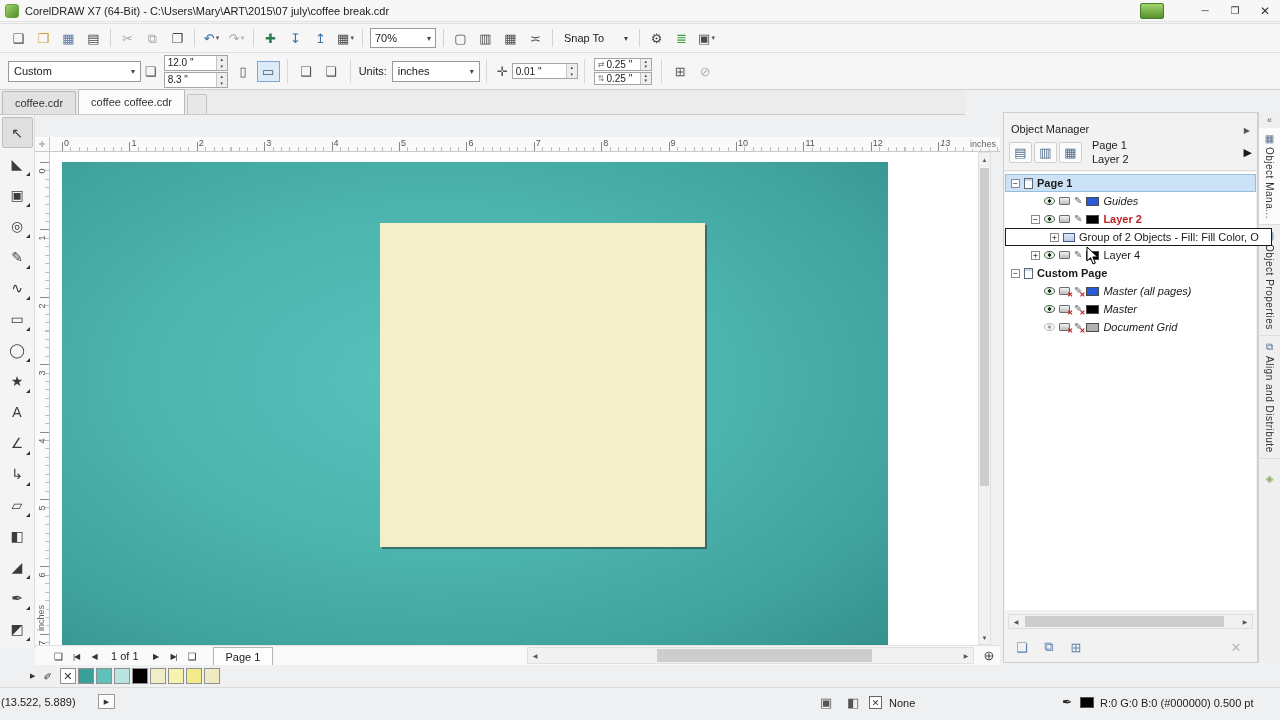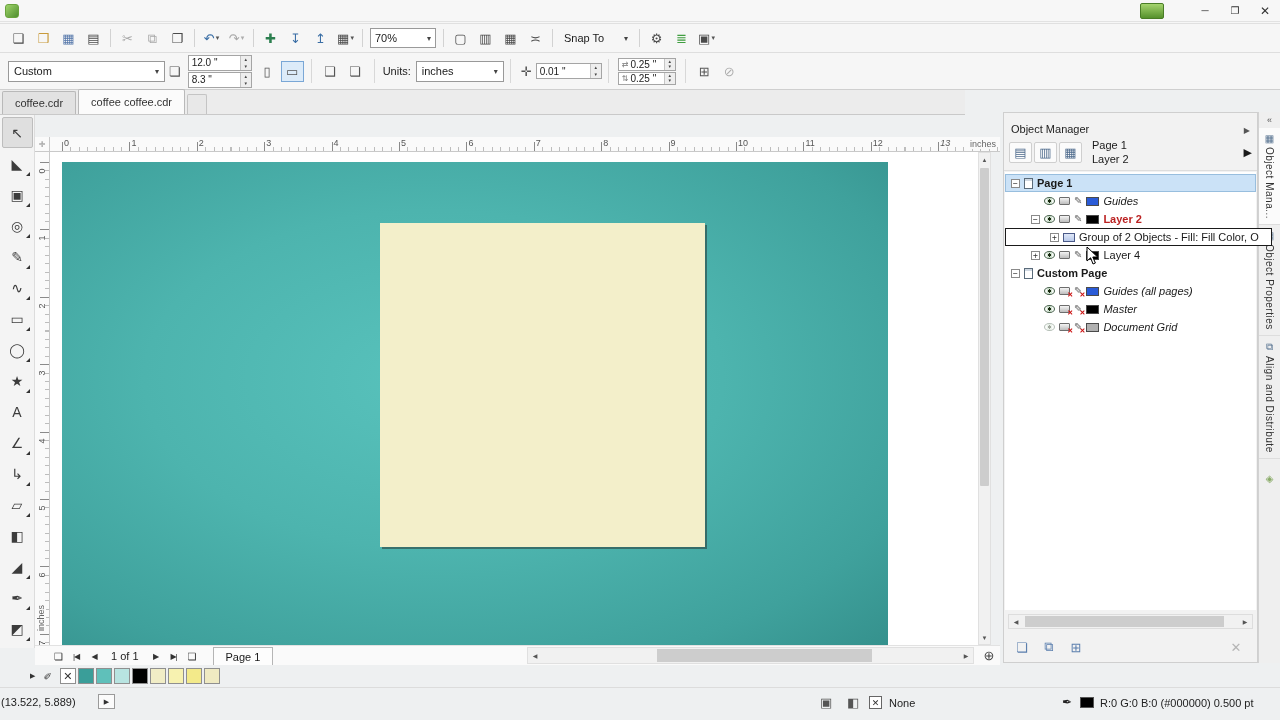--- a/index.html
+++ b/index.html
@@ -138,20 +138,21 @@
 #sb-outline-swatch{position:absolute;left:1080px;top:9px;width:14px;height:11px;border:1px solid #555}
 #sb-outline-label{position:absolute;left:1100px;top:9px;color:#222;white-space:nowrap}
 
 #cursor{position:absolute;left:1086px;top:246px;z-index:20}
 </style>
 </head>
 <body>
 
 <div id="titlebar">
   <div id="app-icon"></div>
+  <span id="title-text">CorelDRAW X7 (64-Bit) - C:\Users\Mary\ART\2015\07 july\coffee break.cdr</span>
   <div id="title-controls">
     <div id="green-badge"></div>
     <div class="wbtn">─</div>
     <div class="wbtn">❐</div>
     <div class="wbtn close">✕</div>
   </div>
 </div>
 
 <div id="menubar">
     <span class="menu-item">File</span>
@@ -243,21 +244,21 @@
     <div class="tbtn">
       <span class="tglyph" style="color: rgb(63, 158, 63);">≣</span>
     </div>
     <div class="tbtn">
       <span class="tglyph">▣</span>
       <span class="dd">▾</span>
     </div>
   </div>
 
 <div id="propbar">
-  <div class="pb-select" style="width:157px">
+  <div class="pb-select" style="width:133px">
     <span>Custom</span>
     <span class="combo-arrow">▾</span>
   </div>
   <span class="pb-ico">❏</span>
   <div class="pb-col">
     <div class="spin">
       <span class="spin-val">12.0 "</span>
       <span class="spin-btns">
           <span>▴</span>
           <span>▾</span>
@@ -487,21 +488,21 @@
         <span class="icwrap">
           <span class="ic eye"></span>
         </span>
         <span class="icwrap off">
           <span class="ic printer"></span>
         </span>
         <span class="icwrap off">
           <span class="ic pencil">✎</span>
         </span>
         <span class="ic swatch" style="background: rgb(42, 91, 215);"></span>
-        <span class="om-label it">Guides (all pages)</span>
+        <span class="om-label it">Master (all pages)</span>
       </div>
       <div class="om-row" style="padding-left: 26px;">
         <span class="expspace"></span>
         <span class="icwrap">
           <span class="ic eye"></span>
         </span>
         <span class="icwrap off">
           <span class="ic printer"></span>
         </span>
         <span class="icwrap off">

